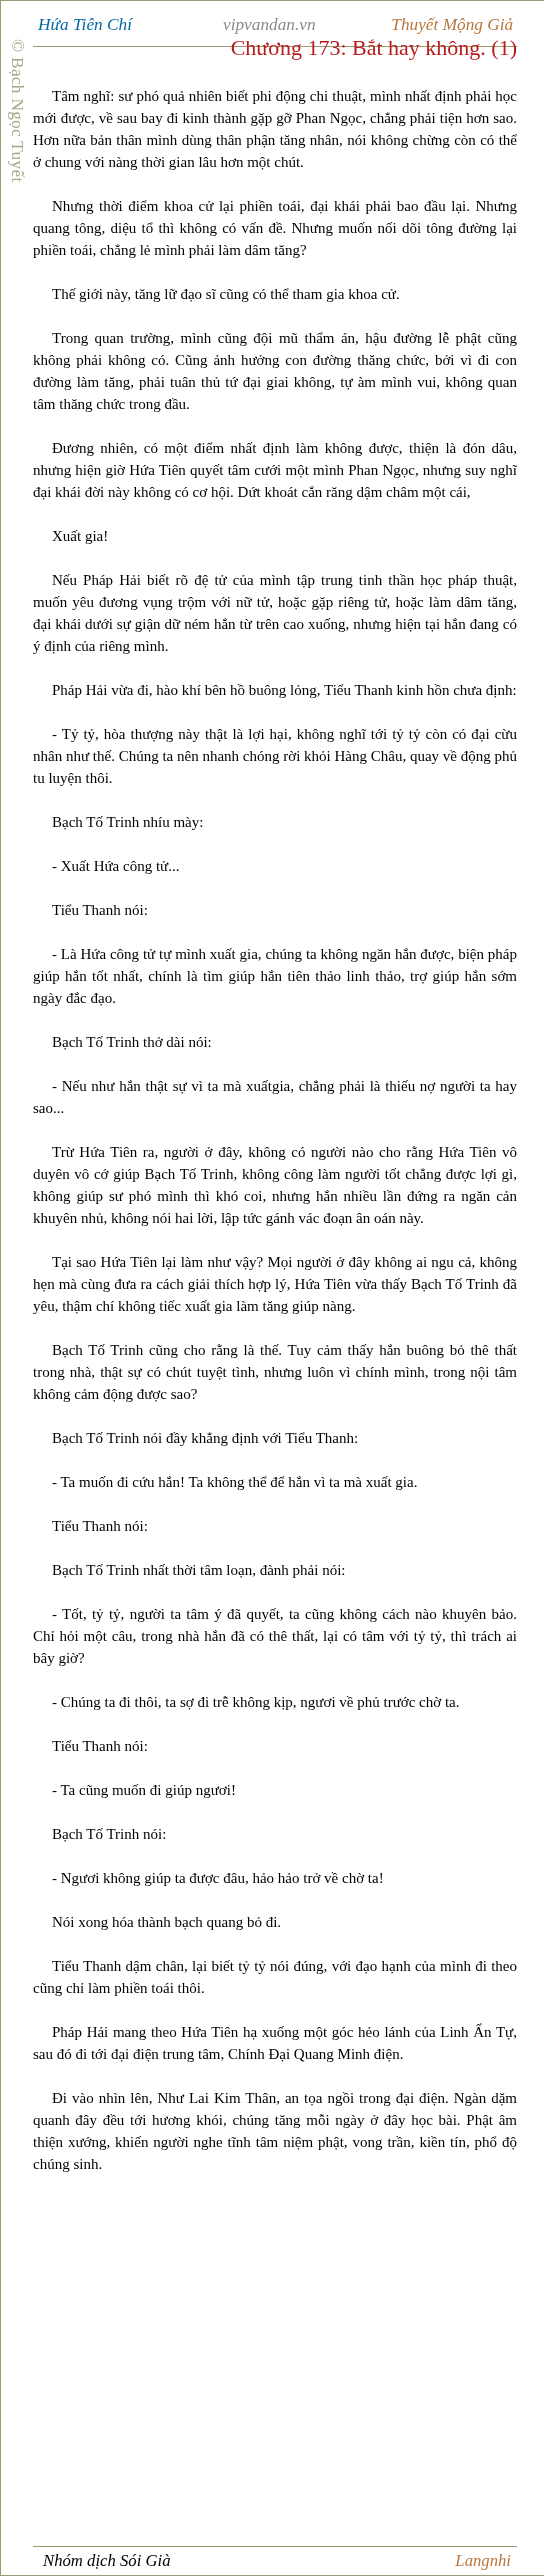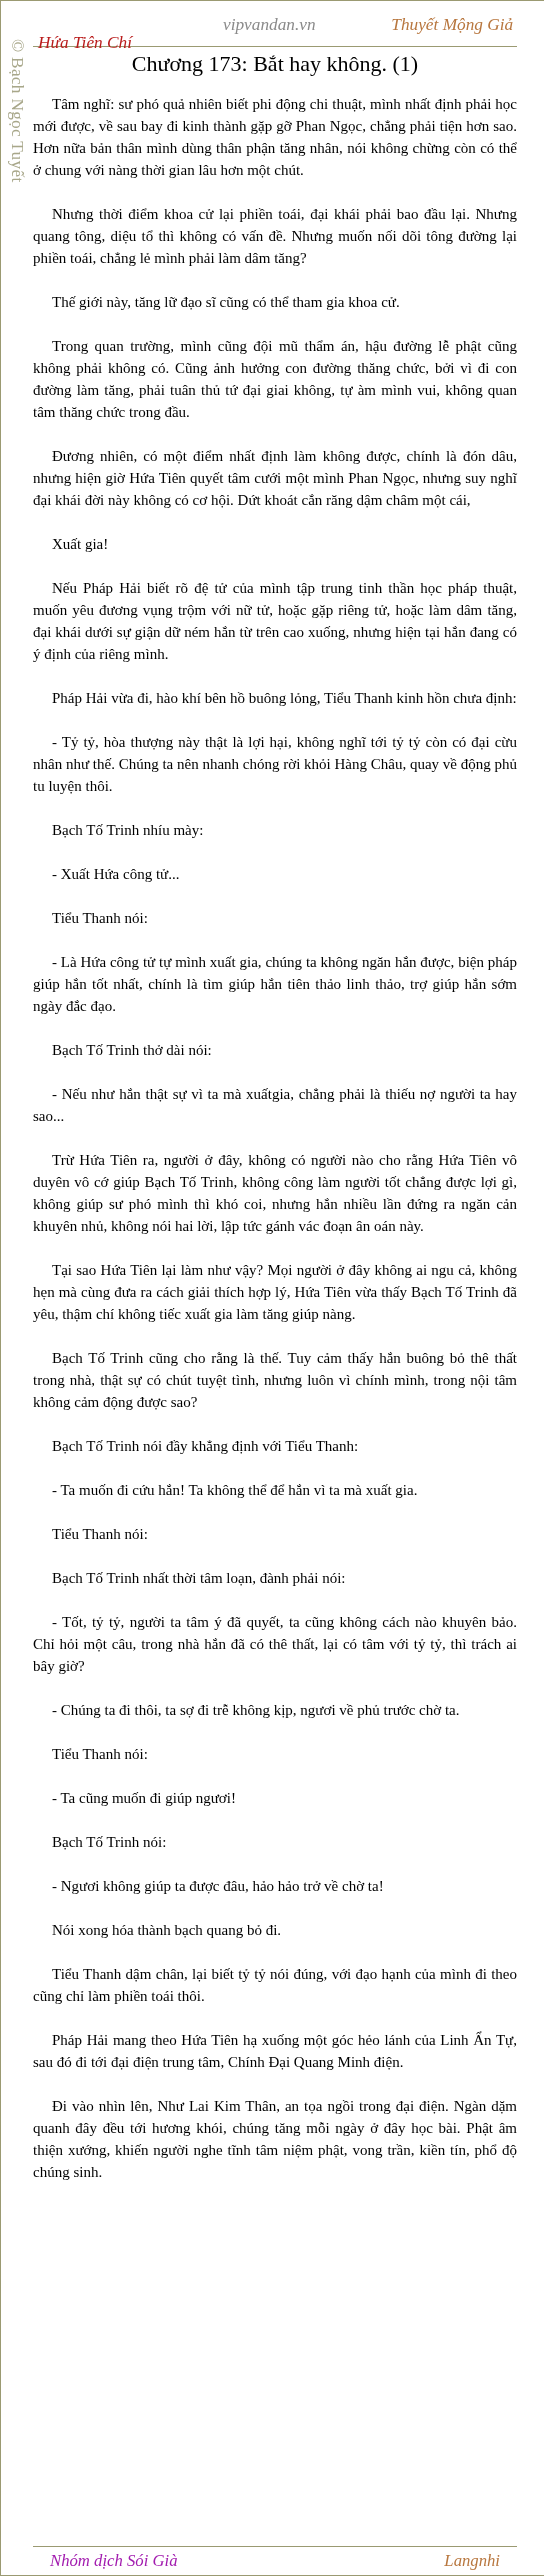--- a/index.html
+++ b/index.html
@@ -29,55 +29,55 @@
   }
   .header {
     position: absolute;
     left: 32px; top: 5.1px;
     width: 484px; height: 40px;
     border-bottom: 1.3px solid #9b9a72;
     font-family: "Liberation Serif", serif;
     font-style: italic;
     font-size: 17.3px;
   }
-  .header .left { position: absolute; left: 5.1px; top: 27px; color: #b91c1c; }
+  .header .left { position: absolute; left: 5.1px; top: 9px; color: #0369a1; }
   .header .center { position: absolute; left: 190px; top: 9px; color: #8a8a8a; text-align: center; }
   .header .right { position: absolute; right: 3.8px; top: 9px; color: #b8773f; }
   .title {
     position: absolute;
-    left: 32px; top: 50px; width: 484px;
-    text-align: center;
+    left: 32px; top: 34px; width: 484px;
+    text-align: right;
     font-family: "Liberation Serif", serif;
     font-size: 22px;
-    color: #000000;
+    color: #b91c1c;
   }
   .content {
     position: absolute;
     left: 32px; top: 80px; width: 484px;
     font-family: "Liberation Serif", serif;
     font-size: 15px;
     line-height: 22px;
     color: #000;
     text-align: justify;
   }
   .content p {
-    margin: 12px 0 22px 0;
+    margin: 4px 0 22px 0;
     text-indent: 19px;
   }
   .footer {
     position: absolute;
     left: 32px; top: 2545px; width: 484px;
     border-top: 1.3px solid #9b9a72;
     height: 26px;
     font-family: "Liberation Serif", serif;
     font-style: italic;
     font-size: 16.7px;
   }
-  .footer .left { position: absolute; left: 17px; top: 3.8px; color: #a21caf; }
-  .footer .right { position: absolute; right: 17px; top: 3.8px; color: #b8773f; font-style: italic; }
+  .footer .left { position: absolute; left: 10px; top: 3.8px; color: #000000; }
+  .footer .right { position: absolute; right: 6px; top: 3.8px; color: #b8773f; font-style: italic; }
 </style>
 </head>
 <body>
 
 <div class="page">
 
   <div class="watermark">
     <span>© Bạch Ngọc Tuyết</span>
   </div>
 
@@ -87,21 +87,21 @@
     <span class="right">Thuyết Mộng Giả</span>
   </div>
 
   <div class="title">Chương 173: Bắt hay không. (1)</div>
 
   <div class="content">
     <p>Tâm nghĩ: sư phó quả nhiên biết phi động chi thuật, mình nhất định phải học mới được, về sau bay đi kinh thành gặp gỡ Phan Ngọc, chẳng phải tiện hơn sao. Hơn nữa bản thân mình dùng thân phận tăng nhân, nói không chừng còn có thể ở chung với nàng thời gian lâu hơn một chút.</p>
     <p>Nhưng thời điểm khoa cử lại phiền toái, đại khái phải bao đầu lại. Nhưng quang tông, diệu tổ thì không có vấn đề. Nhưng muốn nối dõi tông đường lại phiền toái, chẳng lẻ mình phải làm dâm tăng?</p>
     <p>Thế giới này, tăng lữ đạo sĩ cũng có thể tham gia khoa cử.</p>
     <p>Trong quan trường, mình cũng đội mũ thẩm án, hậu đường lễ phật cũng không phải không có. Cũng ảnh hưởng con đường thăng chức, bởi vì đi con đường làm tăng, phải tuân thủ tứ đại giai không, tự àm mình vui, không quan tâm thăng chức trong đầu.</p>
-    <p>Đương nhiên, có một điểm nhất định làm không được, chính là đón dâu, nhưng hiện giờ Hứa Tiên quyết tâm cưới một mình Phan Ngọc, nhưng suy nghĩ đại khái đời này không có cơ hội. Dứt khoát cắn răng dậm châm một cái,</p>
+    <p>Đương nhiên, có một điểm nhất định làm không được, thiện là đón dâu, nhưng hiện giờ Hứa Tiên quyết tâm cưới một mình Phan Ngọc, nhưng suy nghĩ đại khái đời này không có cơ hội. Dứt khoát cắn răng dậm châm một cái,</p>
     <p>Xuất gia!</p>
     <p>Nếu Pháp Hải biết rõ đệ tử của mình tập trung tinh thần học pháp thuật, muốn yêu đương vụng trộm với nữ tử, hoặc gặp riêng tử, hoặc làm dâm tăng, đại khái dưới sự giận dữ ném hắn từ trên cao xuống, nhưng hiện tại hắn đang có ý định của riêng mình.</p>
     <p>Pháp Hải vừa đi, hào khí bên hồ buông lỏng, Tiểu Thanh kinh hồn chưa định:</p>
     <p>- Tỷ tỷ, hòa thượng này thật là lợi hại, không nghĩ tới tỷ tỷ còn có đại cừu nhân như thế. Chúng ta nên nhanh chóng rời khỏi Hàng Châu, quay về động phủ tu luyện thôi.</p>
     <p>Bạch Tố Trinh nhíu mày:</p>
     <p>- Xuất Hứa công tử...</p>
     <p>Tiểu Thanh nói:</p>
     <p>- Là Hứa công tử tự mình xuất gia, chúng ta không ngăn hắn được, biện pháp giúp hắn tốt nhất, chính là tìm giúp hắn tiên thảo linh thảo, trợ giúp hắn sớm ngày đắc đạo.</p>
     <p>Bạch Tố Trinh thở dài nói:</p>
     <p>- Nếu như hắn thật sự vì ta mà xuấtgia, chẳng phải là thiếu nợ người ta hay sao...</p>

